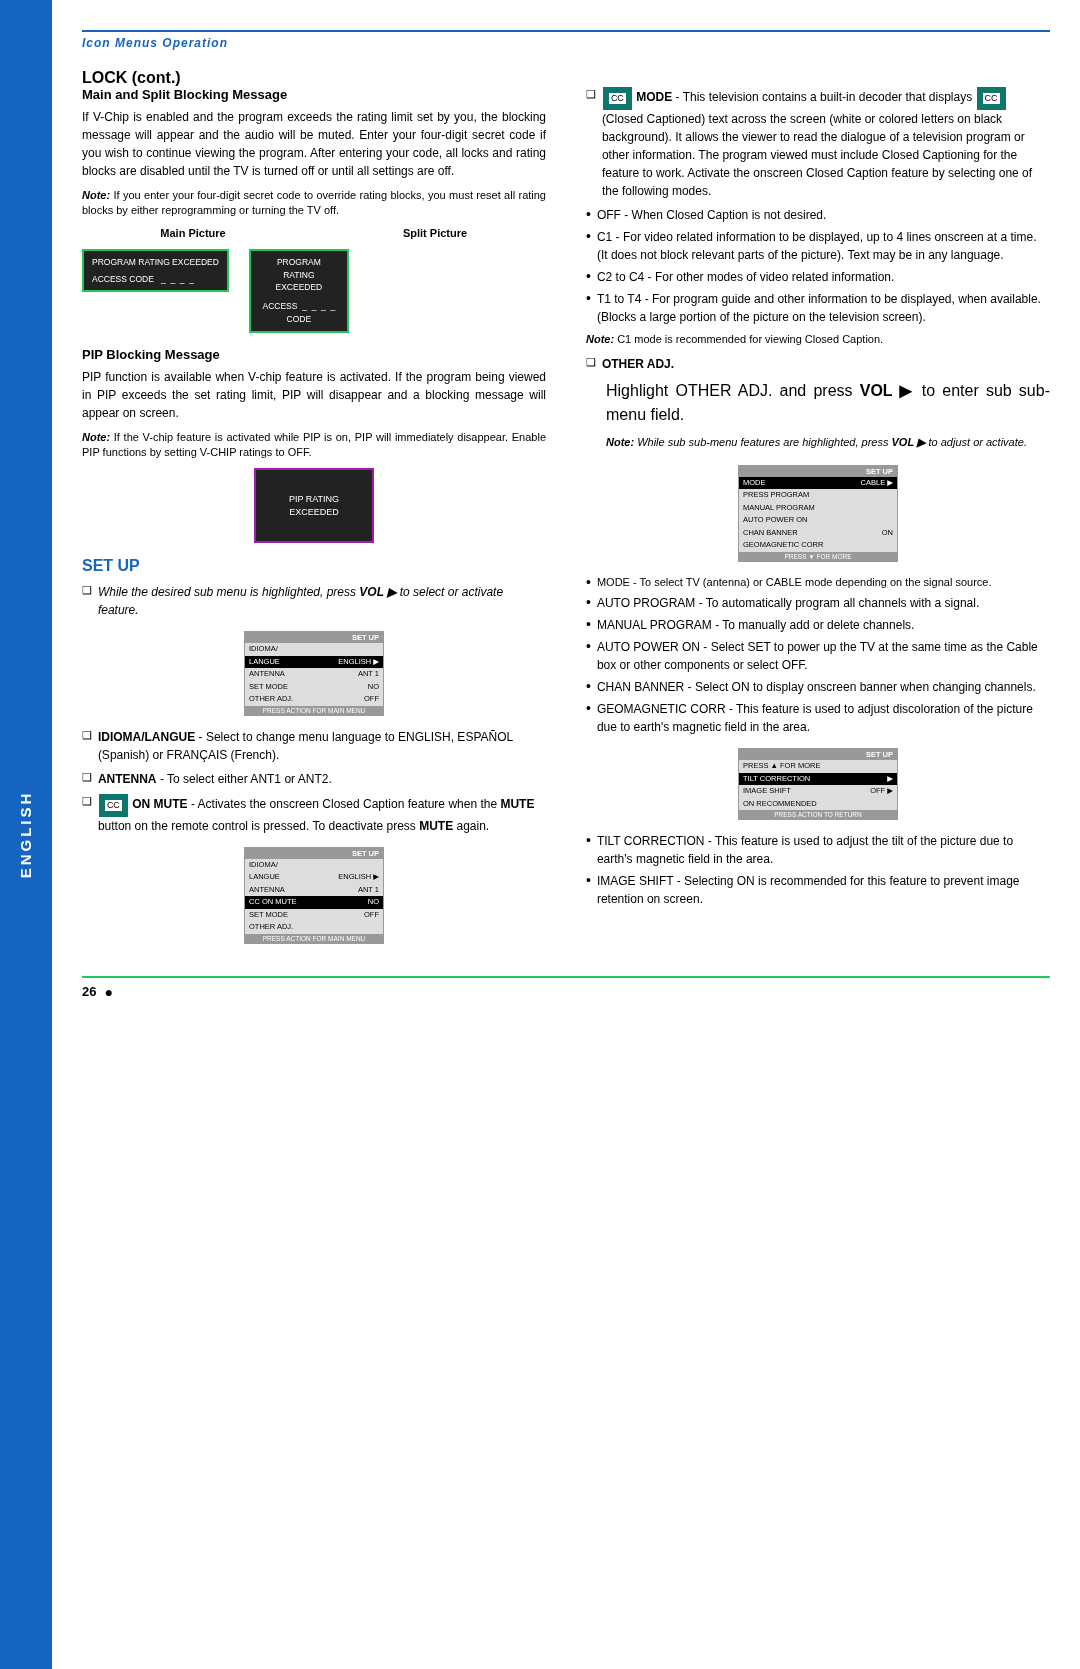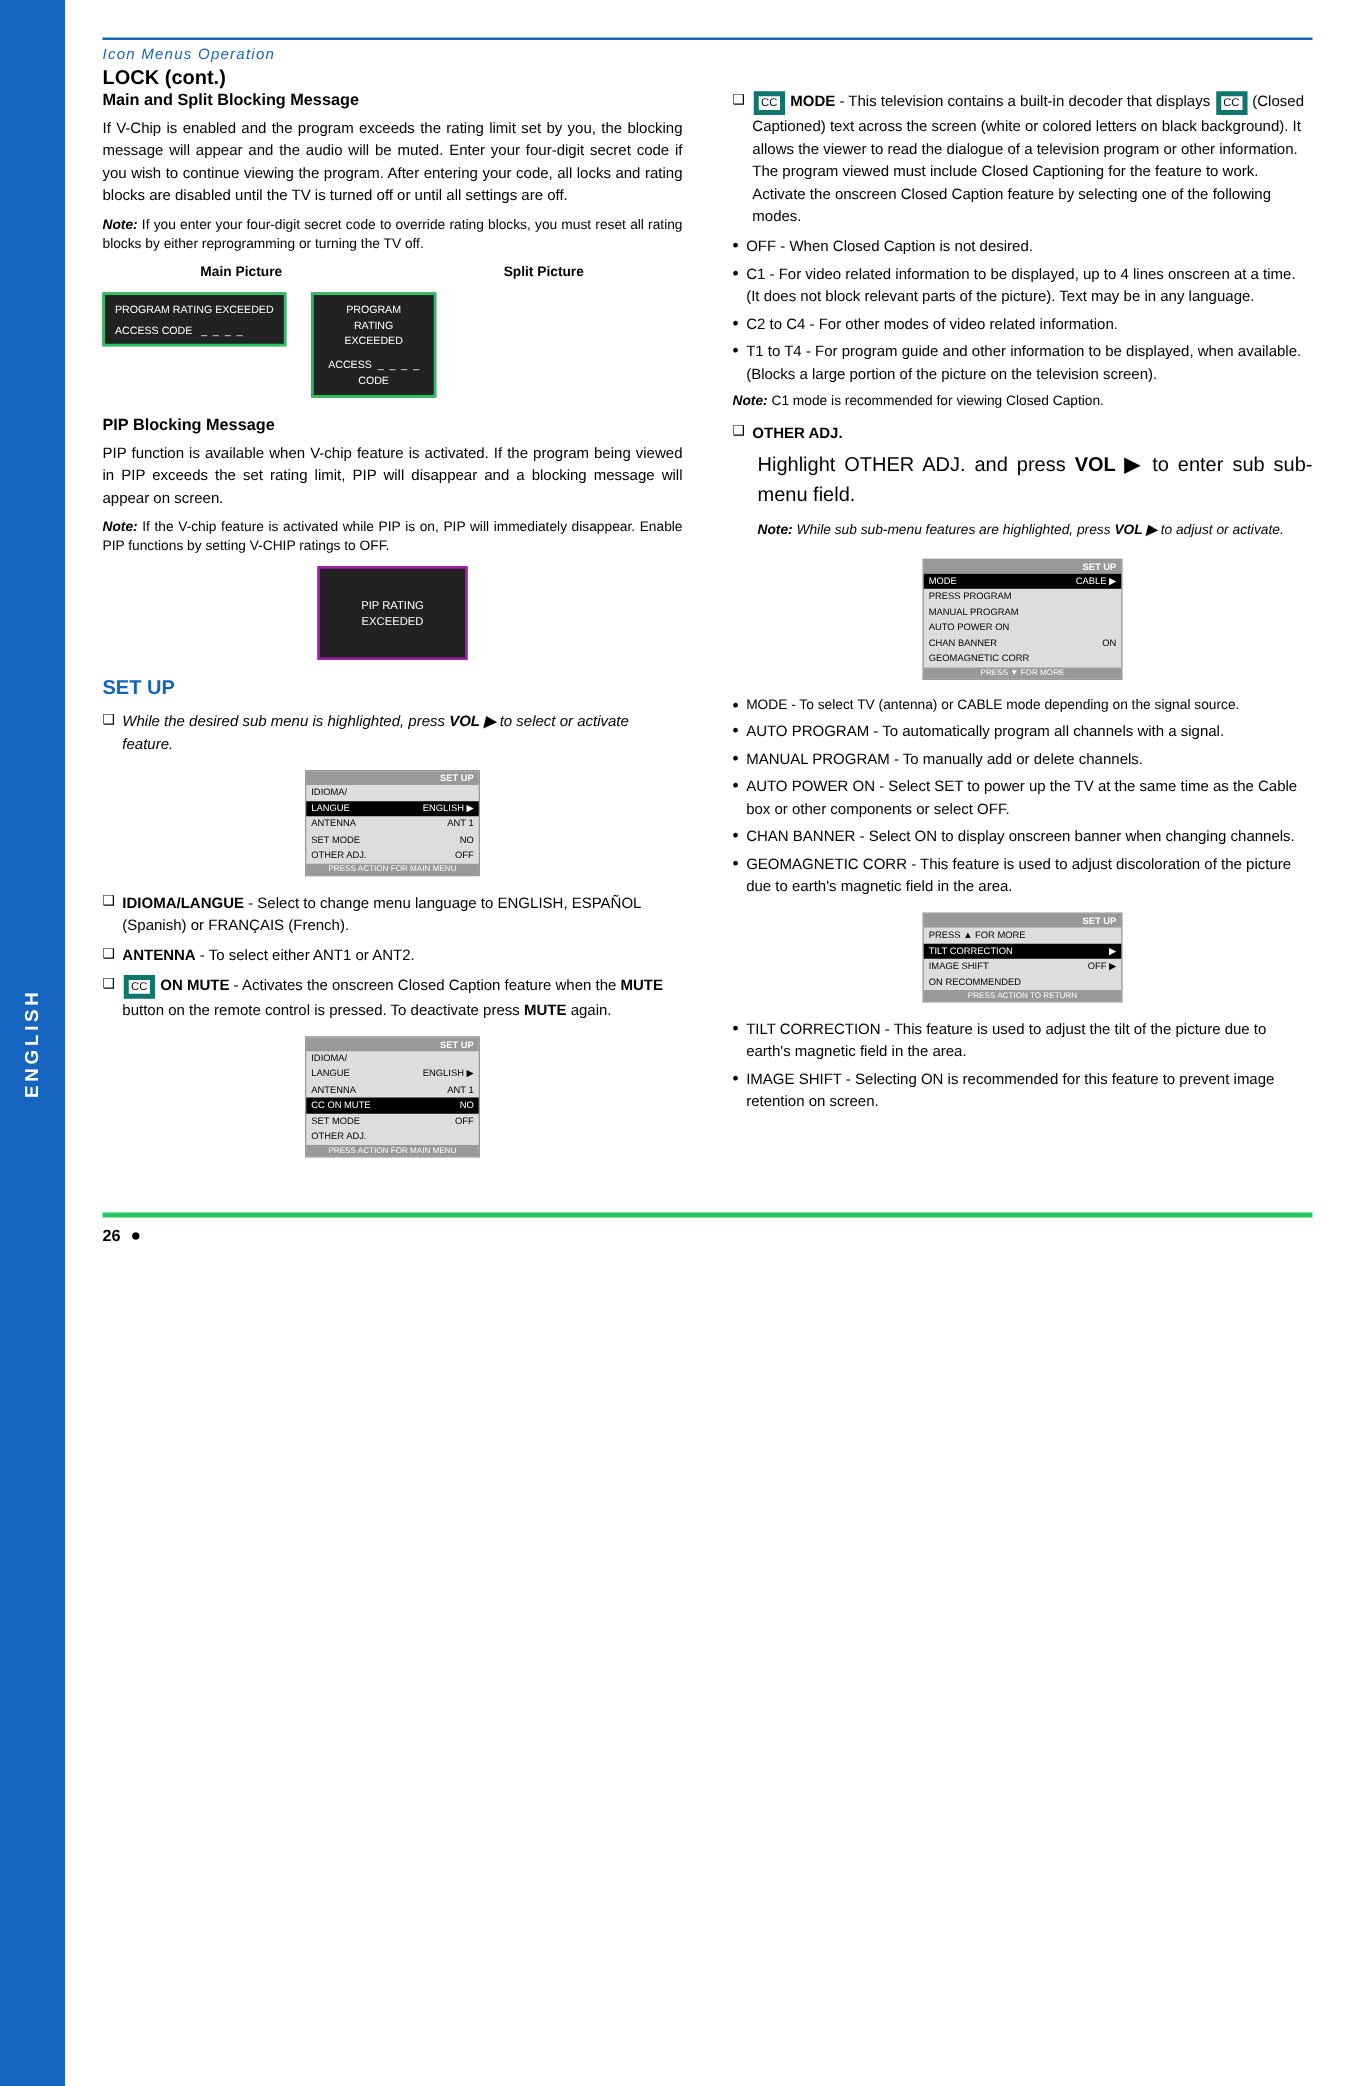--- a/index.html
+++ b/index.html
@@ -43,23 +43,23 @@
     
     .header-line {
       border-top: 2px solid #1565C0;
       margin-bottom: 4px;
     }
 
     .section-header {
       color: #1565C0;
       font-size: 12px;
       font-style: italic;
-      font-weight: normal;
+      font-weight: bold;
       letter-spacing: 1px;
-      margin-bottom: 4px;
+      margin-bottom: 19px;
     }
 
     .page-title {
       font-size: 16px;
       font-weight: bold;
       color: #000;
     }
 
     
     .two-col {
@@ -180,39 +180,39 @@
     }
     .bullet-dot {
       font-size: 14px;
       line-height: 1.2;
       flex-shrink: 0;
     }
 
     
     .page-footer {
       display: flex;
-      align-items: flex-end;
+      align-items: center;
       gap: 8px;
-      border-top: 4px solid #22c55e;
-      margin-top: 32px;
+      border-top: 2px solid #22c55e;
+      margin-top: 20px;
       padding-top: 6px;
     }
     .page-number {
       font-size: 13px;
       font-weight: bold;
     }
     .page-dot {
       font-size: 14px;
       font-weight: bold;
     }
 
     
     .cc-box {
       display: inline-block;
-      border: 4px solid #0f766e;
+      border: 6px solid #0f766e;
       font-size: 9px;
       padding: 0 2px;
       margin: 0 1px;
       line-height: 1.2;
     }
     .italic { font-style: italic; }
 
     
     .setup-screen {
       background: #ddd;

